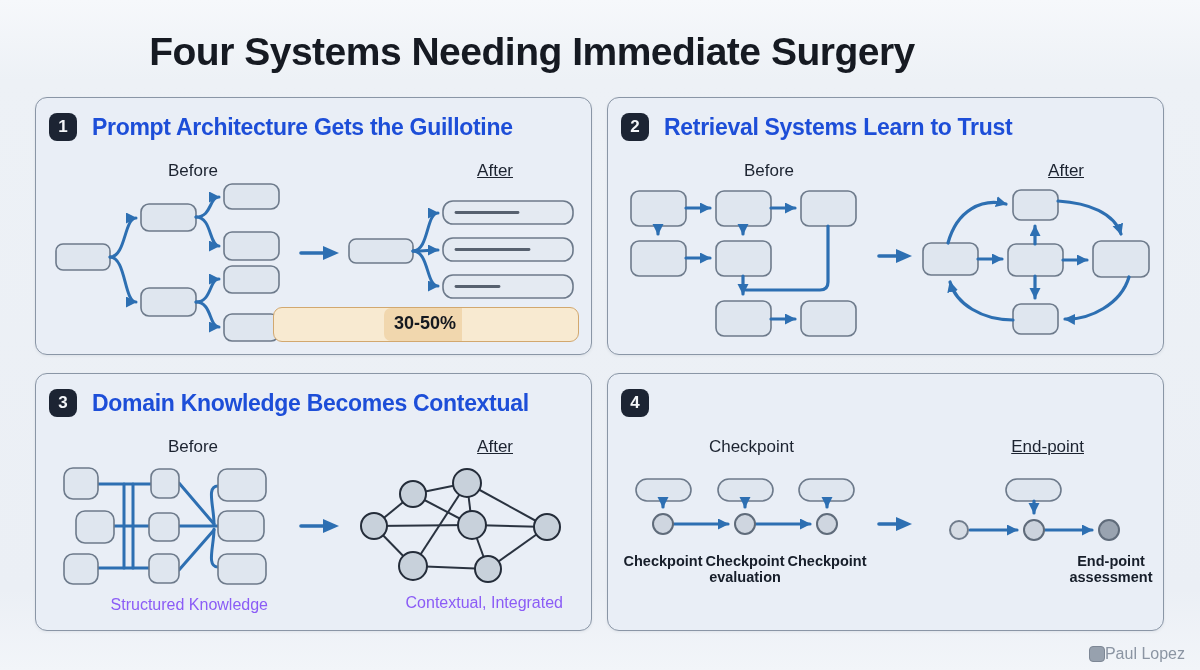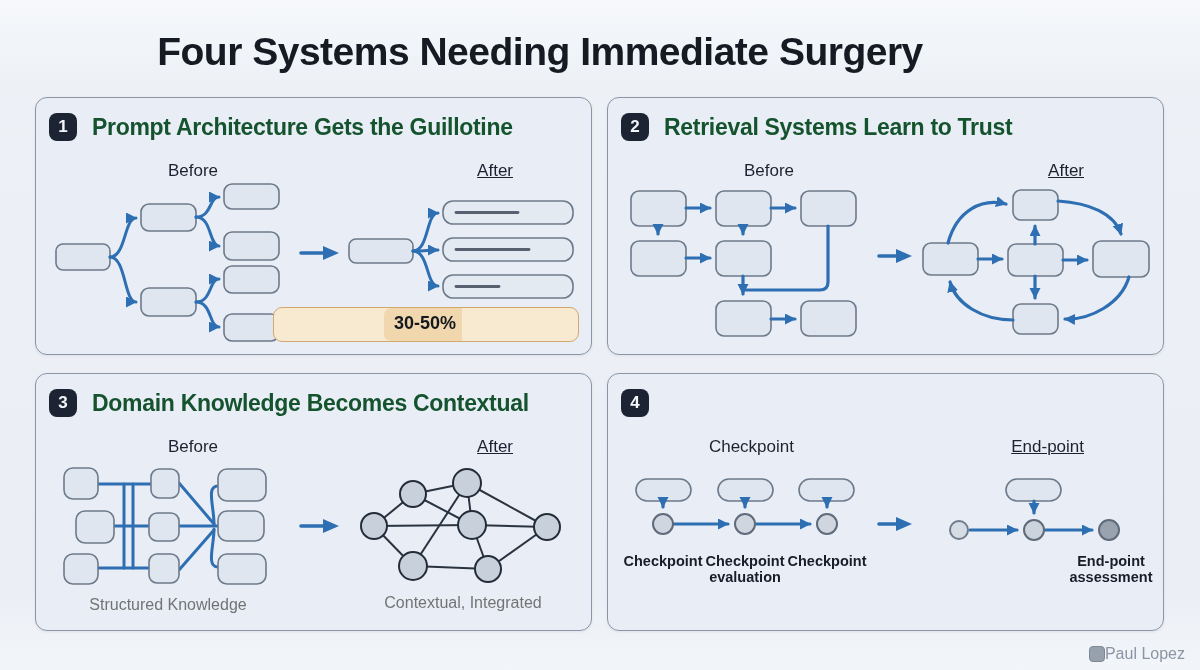--- a/index.html
+++ b/index.html
@@ -5,40 +5,40 @@
   * { margin:0; padding:0; box-sizing:border-box; }
   html,body { width:1200px; height:670px; overflow:hidden; }
   body {
     font-family:"Liberation Sans", sans-serif;
     background:linear-gradient(180deg,#f6f8fb 0%, #edf1f6 12%, #ebeff5 88%, #f2f5f9 100%);
     position:relative; color:#171c27;
   }
   .page-title {
     position:absolute; left:0; top:30px; width:1064px;
     text-align:center; font-size:39px; font-weight:800;
-    letter-spacing:-0.5px; color:#161a22;margin-left:8px;
+    letter-spacing:-0.5px; color:#161a22;
   }
   .panel {
     position:absolute; width:557px; height:258px;
     background:#e9eef6; border:1.6px solid #8a96a6; border-radius:12px;
     box-shadow:0 1px 3px rgba(40,50,70,.08);
   }
   .p1 { left:35px; top:97px; }
   .p2 { left:607px; top:97px; }
   .p3 { left:35px; top:373px; }
   .p4 { left:607px; top:373px; }
   .panel-header {
     position:absolute; left:13px; top:15px; display:flex; align-items:center; gap:15px;
   }
   .badge {
     width:28px; height:28px; border-radius:8px; background:#1c2433; color:#f4f6f9;
     font-size:17px; font-weight:700; display:flex; align-items:center; justify-content:center;
     flex:0 0 auto;
   }
-  .panel-title { font-size:23px; font-weight:700; color:#14532d; letter-spacing:-0.3px; }
+  .panel-title { font-size:23px; font-weight:700; color:#1d4ed8; letter-spacing:-0.3px; }
   .col-label {
     position:absolute; top:63px; width:100px; text-align:right;
     font-size:17px; font-weight:500; color:#1c2330;
   }
   .cl-left  { left:82px; }
   .cl-right { left:377px;text-decoration:underline; }
   .p2 .cl-left, .p4 .cl-left  { left:86px; }
   .p2 .cl-right,.p4 .cl-right { left:376px; }
   .diagram { position:absolute; left:0; top:0; pointer-events:none; }
   
@@ -54,22 +54,22 @@
   .callout {
     position:absolute; left:237px; top:209px; width:306px; height:35px; z-index:5;
     background:#f8ead1; border:1.6px solid #d2a86f; border-radius:9px;
     display:flex; justify-content:center;
     font-size:18px; font-weight:700; color:#14181f; white-space:nowrap;
   }
   .callout .hl {
     background:#f1d7ae; border-radius:7px 0 0 7px; padding:5px 6px 5px 10px; margin-right:6px;
   }
   .caption {
-    position:absolute; width:200px; text-align:center;
-    font-size:16px; font-weight:500; color:#737373;
+    position:absolute; width:200px; text-align:right;
+    font-size:16px; font-weight:500; color:#8b5cf6;
   }
   .cap-left  { left:32px;  top:222px; }
   .cap-right { left:327px; top:220px; }
   .node-label {
     position:absolute; top:179px; width:100px; text-align:center;
     font-size:14.5px; font-weight:600; line-height:16px; color:#171e2a;
   }
   .nl1 { left:5px; } .nl2 { left:87px; } .nl3 { left:169px; } .nl4 { left:448px; width:110px; }
   .attribution {
     position:absolute; right:15px; bottom:7px; display:flex; align-items:center; 

